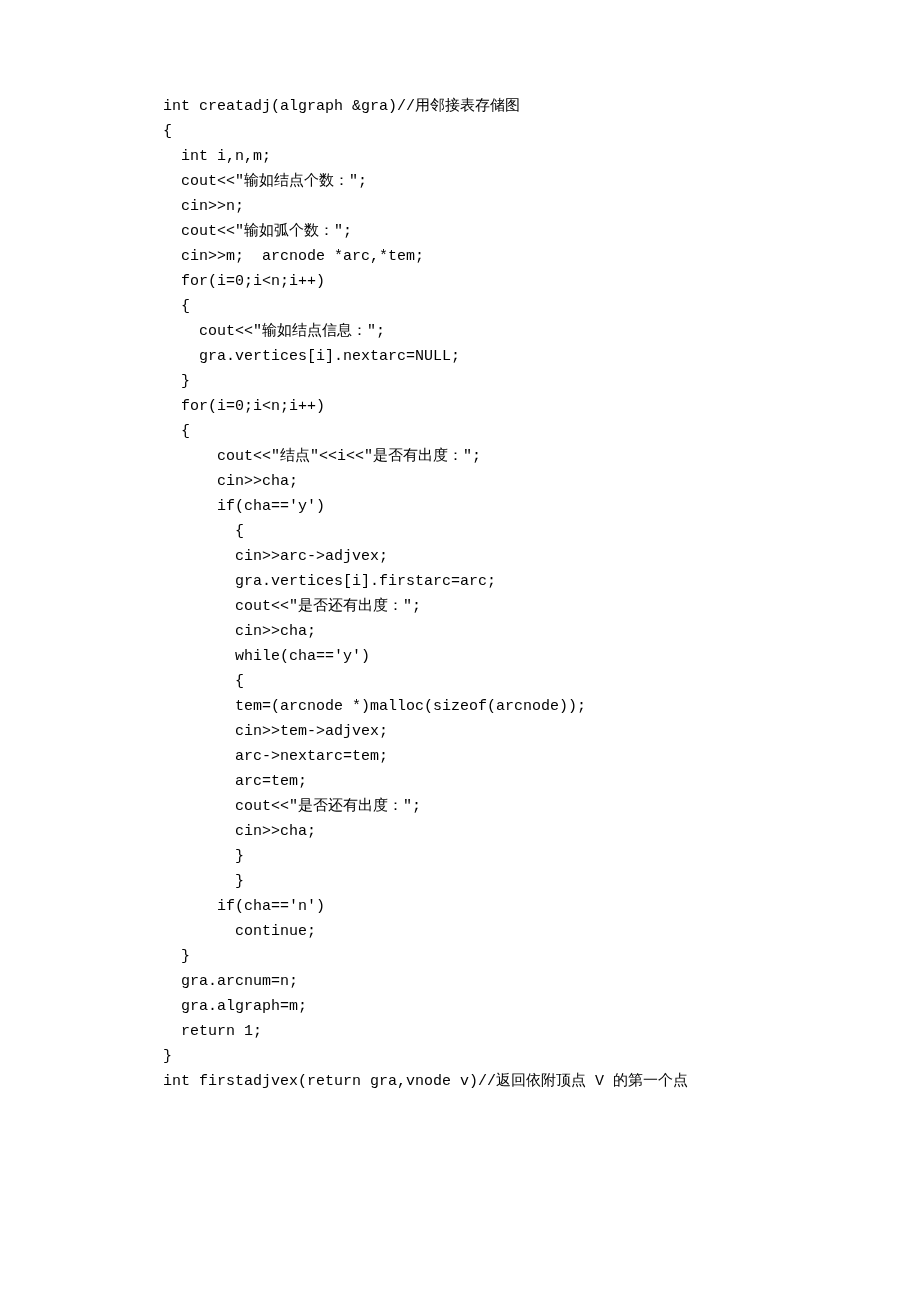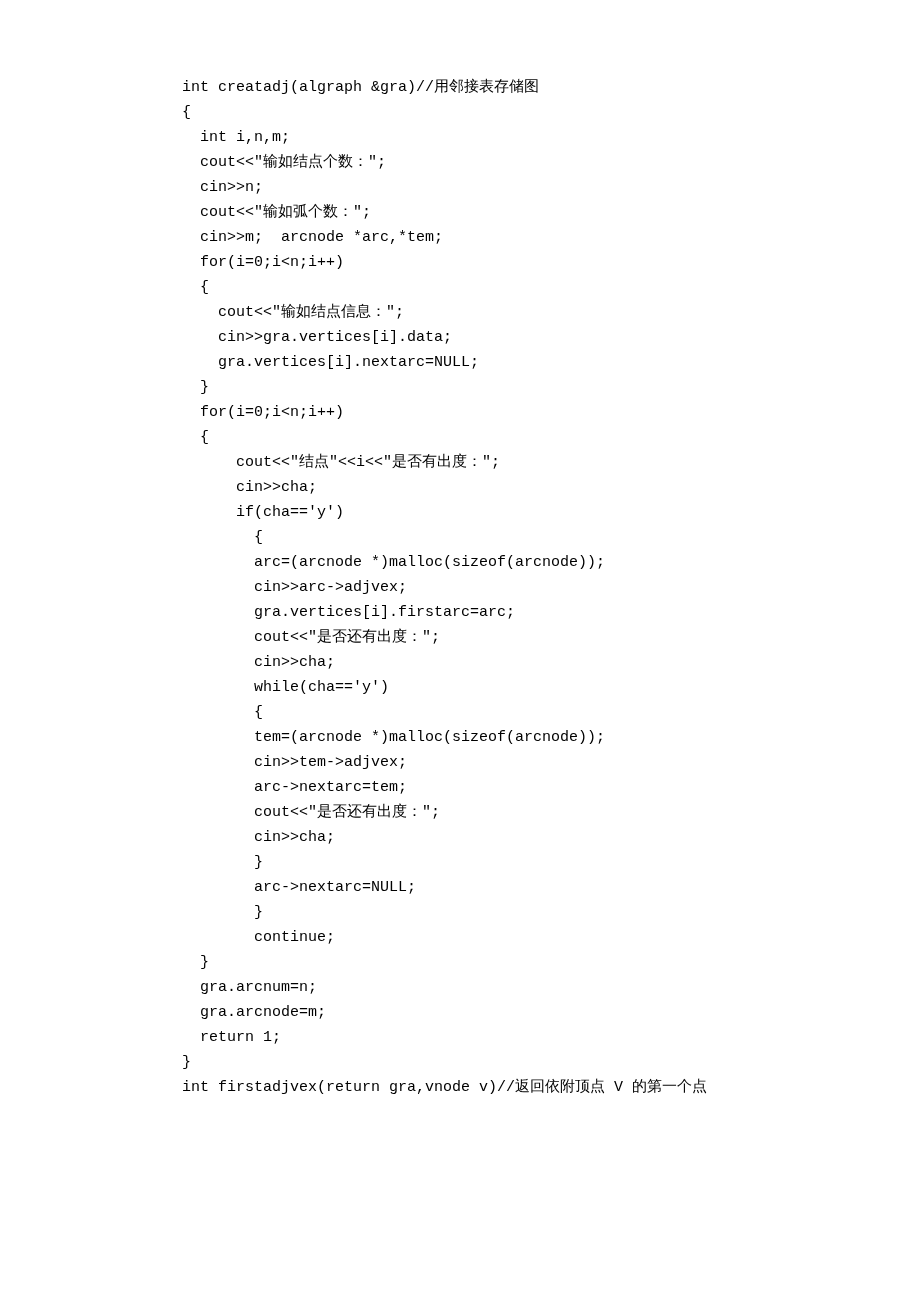--- a/index.html
+++ b/index.html
@@ -7,66 +7,64 @@
     padding: 0;
     background: #ffffff;
     width: 920px;
     height: 1302px;
     font-family: "SimSun", "宋体", "Courier New", monospace;
     font-size: 15px;
     line-height: 25px;
     color: #000000;
   }
   .page {
-    padding: 75px 0 0 163px;
-    margin-left: 19px;
+    padding: 94px 0 0 163px;
   }
   .code-line {
     white-space: pre;
     font-family: "SimSun", "宋体", "Courier New", monospace;
   }
 </style>
 </head>
 <body>
 
 <div class="page">
   <div class="code-line">int creatadj(algraph &amp;gra)//用邻接表存储图</div>
   <div class="code-line">{</div>
   <div class="code-line">  int i,n,m;</div>
   <div class="code-line">  cout&lt;&lt;"输如结点个数：";</div>
   <div class="code-line">  cin&gt;&gt;n;</div>
   <div class="code-line">  cout&lt;&lt;"输如弧个数：";</div>
   <div class="code-line">  cin&gt;&gt;m;  arcnode *arc,*tem;</div>
   <div class="code-line">  for(i=0;i&lt;n;i++)</div>
   <div class="code-line">  {</div>
   <div class="code-line">    cout&lt;&lt;"输如结点信息：";</div>
-  <div class="code-line">    cin&gt;&gt;gra.vertices[i].data;</div>
   <div class="code-line">    gra.vertices[i].nextarc=NULL;</div>
   <div class="code-line">  }</div>
   <div class="code-line">  for(i=0;i&lt;n;i++)</div>
   <div class="code-line">  {</div>
   <div class="code-line">      cout&lt;&lt;"结点"&lt;&lt;i&lt;&lt;"是否有出度：";</div>
   <div class="code-line">      cin&gt;&gt;cha;</div>
   <div class="code-line">      if(cha=='y')</div>
   <div class="code-line">        {</div>
-  <div class="code-line">        arc=(arcnode *)malloc(sizeof(arcnode));</div>
   <div class="code-line">        cin&gt;&gt;arc-&gt;adjvex;</div>
   <div class="code-line">        gra.vertices[i].firstarc=arc;</div>
   <div class="code-line">        cout&lt;&lt;"是否还有出度：";</div>
   <div class="code-line">        cin&gt;&gt;cha;</div>
   <div class="code-line">        while(cha=='y')</div>
   <div class="code-line">        {</div>
   <div class="code-line">        tem=(arcnode *)malloc(sizeof(arcnode));</div>
   <div class="code-line">        cin&gt;&gt;tem-&gt;adjvex;</div>
   <div class="code-line">        arc-&gt;nextarc=tem;</div>
+  <div class="code-line">        arc=tem;</div>
   <div class="code-line">        cout&lt;&lt;"是否还有出度：";</div>
   <div class="code-line">        cin&gt;&gt;cha;</div>
   <div class="code-line">        }</div>
-  <div class="code-line">        arc-&gt;nextarc=NULL;</div>
   <div class="code-line">        }</div>
+  <div class="code-line">      if(cha=='n')</div>
   <div class="code-line">        continue;</div>
   <div class="code-line">  }</div>
   <div class="code-line">  gra.arcnum=n;</div>
-  <div class="code-line">  gra.arcnode=m;</div>
+  <div class="code-line">  gra.algraph=m;</div>
   <div class="code-line">  return 1;</div>
   <div class="code-line">}</div>
   <div class="code-line">int firstadjvex(return gra,vnode v)//返回依附顶点 V 的第一个点</div>
 </div>
 
 </body></html>

